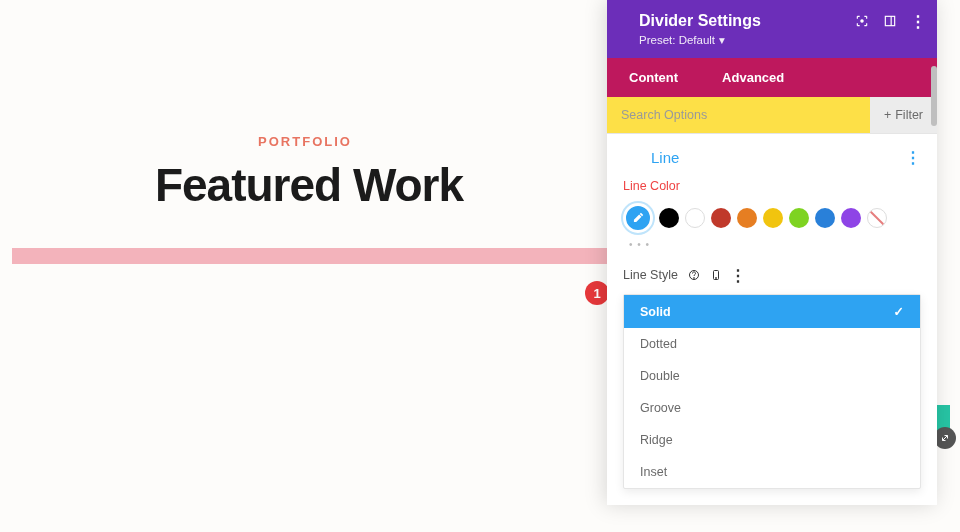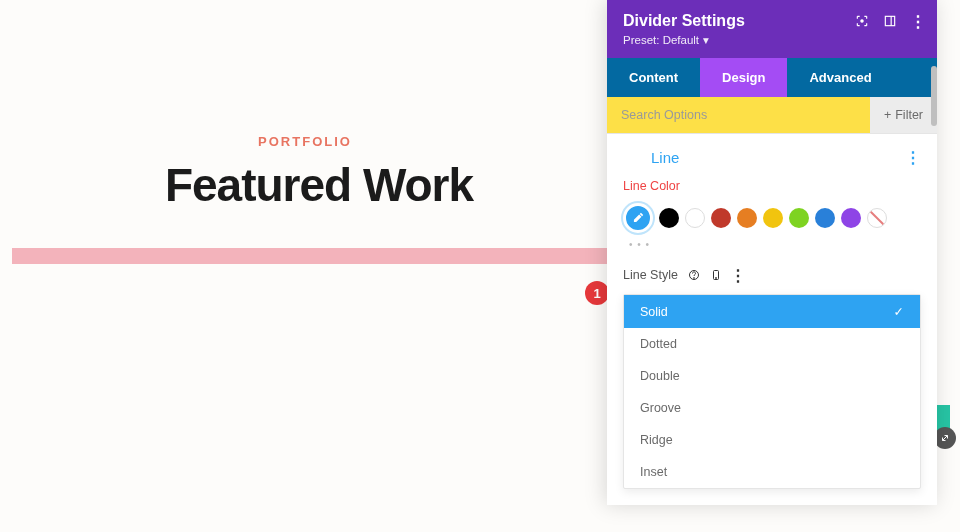--- a/index.html
+++ b/index.html
@@ -22,21 +22,21 @@
       width: 610px;
       text-align: center;
       color: #e87461;
       font-size: 13px;
       font-weight: 700;
       letter-spacing: 2px;
     }
     .featured-title {
       position: absolute;
       top: 158px;
-      left: 14px;
+      left: 4px;
       width: 610px;
       text-align: center;
       color: #1b1b1b;
       font-size: 46px;
       font-weight: 800;
       letter-spacing: -1px;
     }
     .divider-line {
       position: absolute;
       top: 248px;
@@ -97,21 +97,21 @@
       left: 607px;
       width: 330px;
       background: #fff;
       box-shadow: -2px 0 20px rgba(0,0,0,0.15);
       display: flex;
       flex-direction: column;
     }
     .panel-header {
       background: #6c2eb9;
       color: #fff;
-      padding: 12px 16px 10px;
+      padding: 12px 32px 10px;
       position: relative;
     }
     .panel-title {
       font-size: 16px;
       font-weight: 600;
     }
     .panel-preset {
       font-size: 11.5px;
       margin-top: 3px;
       opacity: 0.9;
@@ -126,21 +126,21 @@
       display: flex;
       gap: 14px;
       align-items: center;
     }
     .header-icon {
       width: 14px; height: 14px;
       display: flex; align-items: center; justify-content: center;
       color: #fff;
     }
     .tabs {
-      background: #0369a1;
+      background: #be185d;
       display: flex;
     }
     .tab {
       padding: 12px 22px;
       font-size: 13px;
       font-weight: 600;
       color: #fff;
       cursor: pointer;
     }
     .tab.active {
@@ -278,21 +278,21 @@
       font-size: 12.5px;
       color: #6a6a6a;
       cursor: pointer;
       display: flex;
       justify-content: space-between;
       align-items: center;
     }
     .dropdown-item.selected {
       background: #2ea3f2;
       color: #fff;
-      font-weight: 400;
+      font-weight: 700;
       align-items: center;
     }
     .dropdown-item .check { display: none; }
     .dropdown-item.selected .check { display: inline; }
     .scrollbar-track {
       position: absolute;
       top: 66px;
       right: 0;
       width: 6px;
       height: 60px;
@@ -336,21 +336,20 @@
             <rect x="4" y="4" width="16" height="16"></rect>
             <line x1="14" y1="4" x2="14" y2="20"></line>
           </svg>
       </span>
       <span class="header-icon" style="font-weight:bold;">⋮</span>
     </div>
   </div>
 
   <div class="tabs">
     <div class="tab">Content</div>
-    <div class="tab active">Design</div>
     <div class="tab">Advanced</div>
   </div>
 
   <div class="search-row">
     <input class="search-input" placeholder="Search Options" style="">
     <button class="filter-btn">
       <span>+</span>
       <span>Filter</span>
     </button>
   </div>

